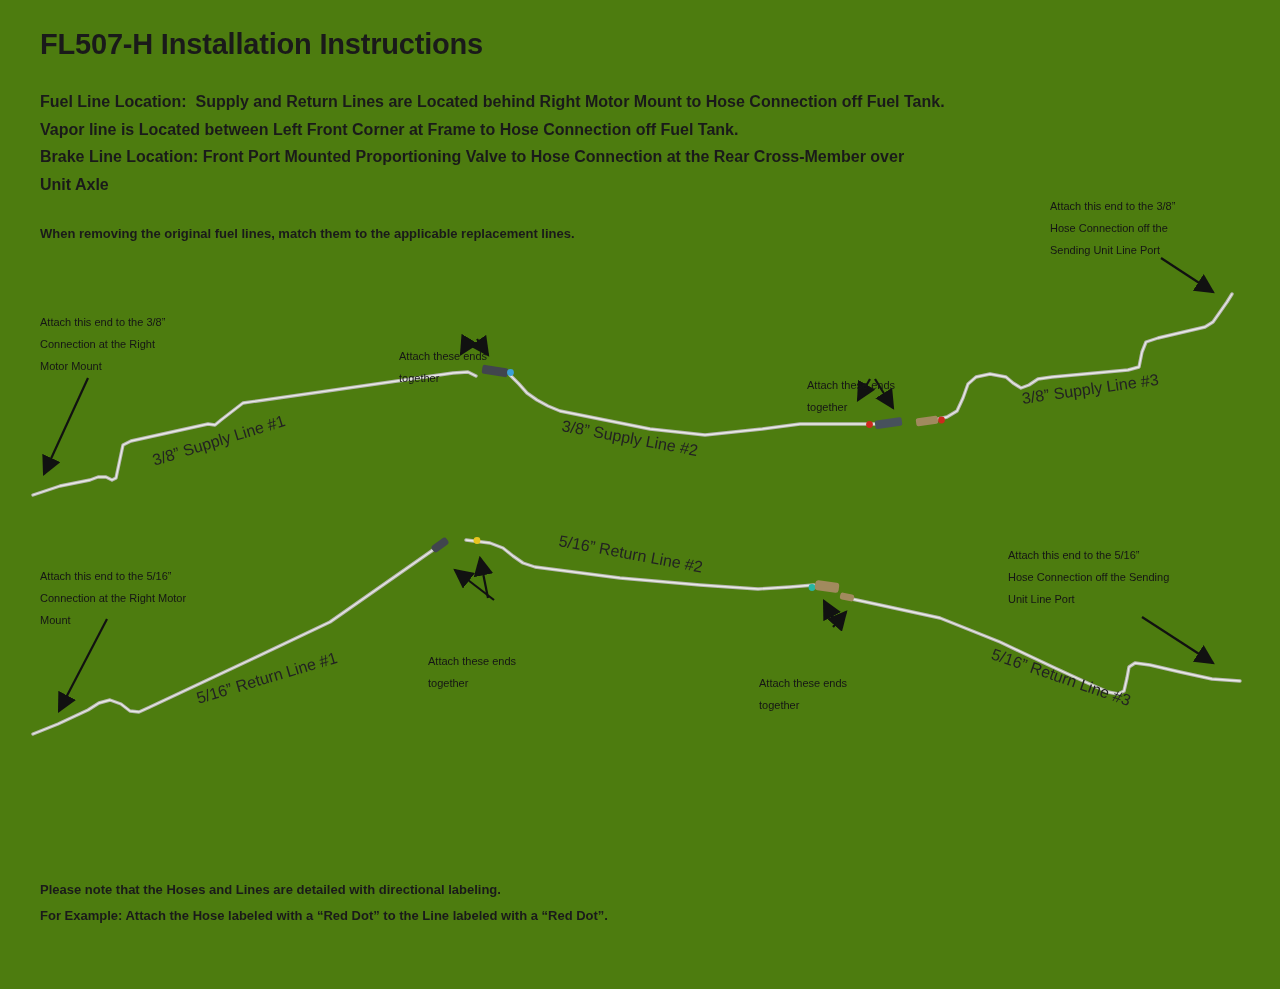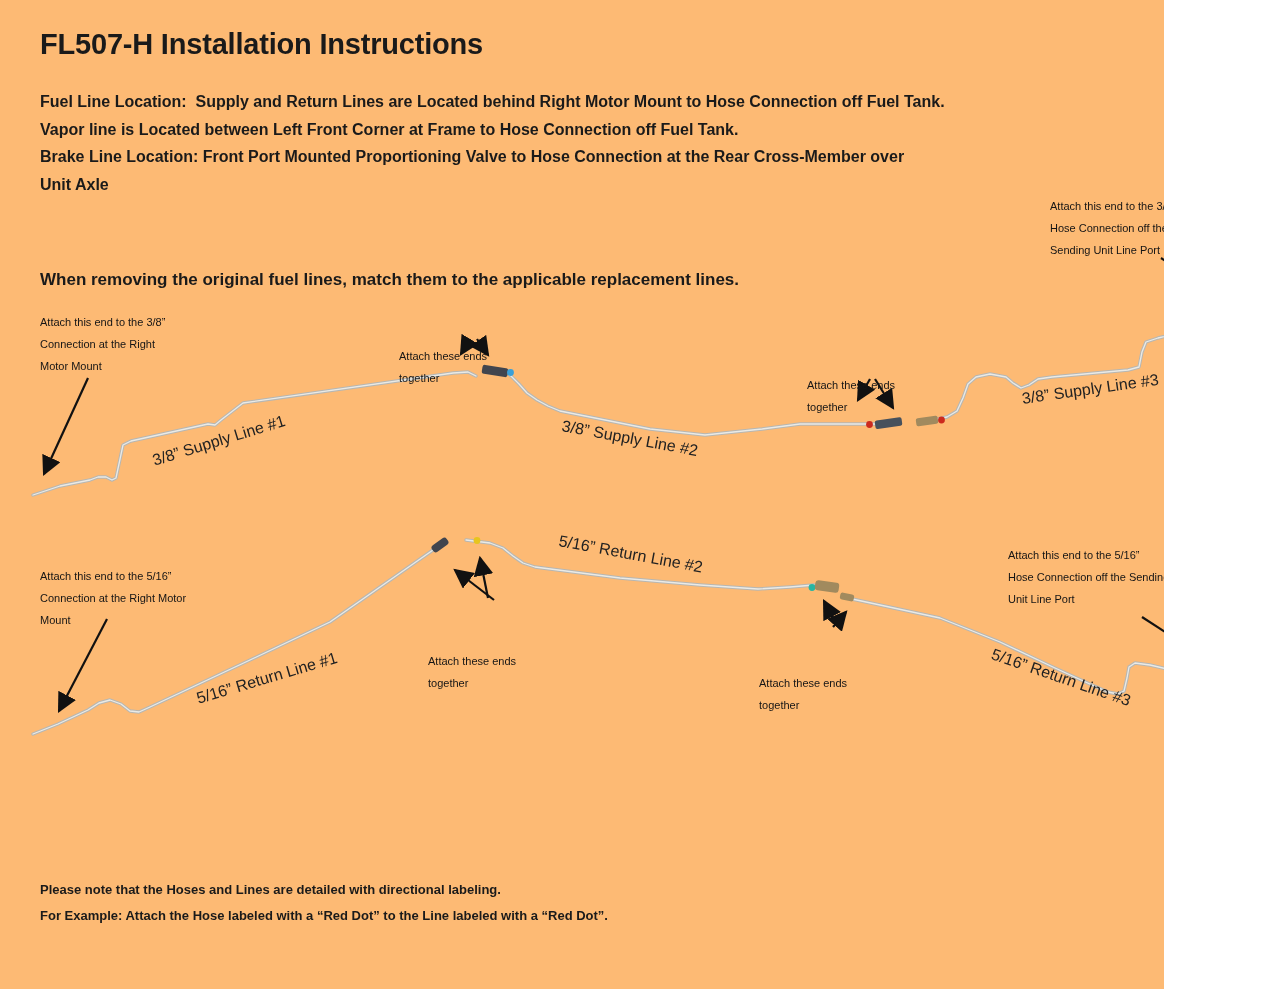--- a/index.html
+++ b/index.html
@@ -1,20 +1,20 @@
 <!DOCTYPE html>
 <html><head>
 <meta charset="utf-8">
 <style>
   html,body{margin:0;padding:0;background:#ffffff;}
   body{font-family:"Liberation Sans",sans-serif;color:#1a1a1a;}
-  .page{position:relative;width:1164px;height:989px;background:#fdba74;overflow:hidden;}
+  .page{position:relative;width:1280px;height:989px;background:#4d7c0f;overflow:hidden;}
   .title{position:absolute;left:40px;top:28px;font-size:29px;font-weight:bold;letter-spacing:-0.2px;}
   .intro{position:absolute;left:40px;top:88px;font-size:16px;font-weight:bold;line-height:27.5px;width:1160px;}
-  .removal{position:absolute;left:40px;top:226px;font-size:17px;font-weight:bold;margin-top:44px;}
+  .removal{position:absolute;left:40px;top:226px;font-size:13px;font-weight:bold;}
   .footer{position:absolute;left:40px;top:877px;font-size:13px;font-weight:bold;line-height:26px;width:1160px;}
   .ann{position:absolute;font-size:11px;line-height:21.8px;white-space:pre-line;color:#151515;}
   .ann.center{text-align:left;margin-top:48px;}
   .linelabel{position:absolute;font-size:16px;color:#222;white-space:nowrap;transform-origin:0 50%;}
   svg.diagram{position:absolute;left:0;top:0;}
   .tube-base{stroke:#b7b7b3;stroke-width:3.4;fill:none;stroke-linejoin:round;stroke-linecap:round;}
   .tube-hi{stroke:#eaeae6;stroke-width:1.3;fill:none;stroke-linejoin:round;stroke-linecap:round;}
   .arrow{stroke:#111111;stroke-width:2.2;}
 </style>
 </head>

